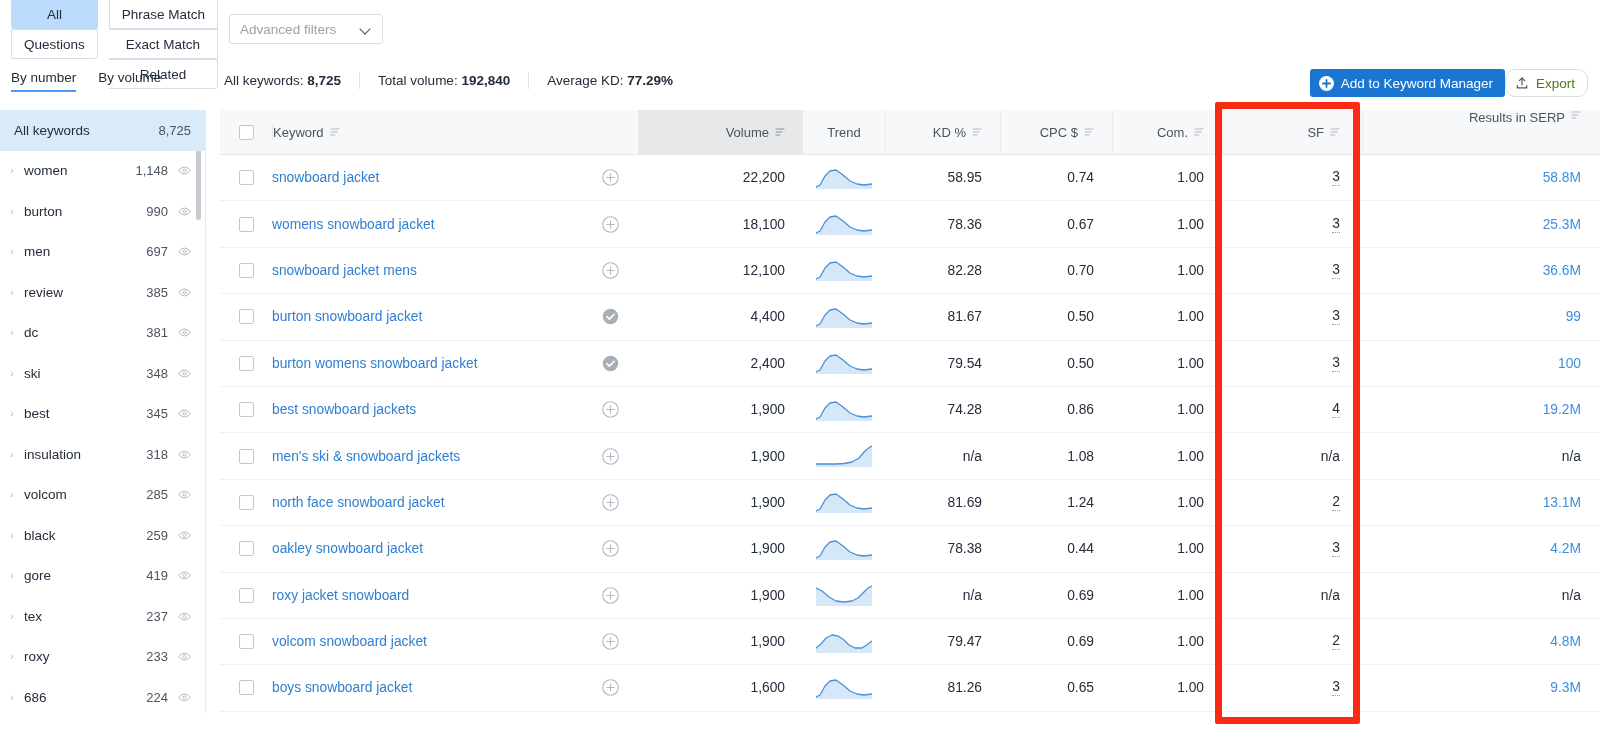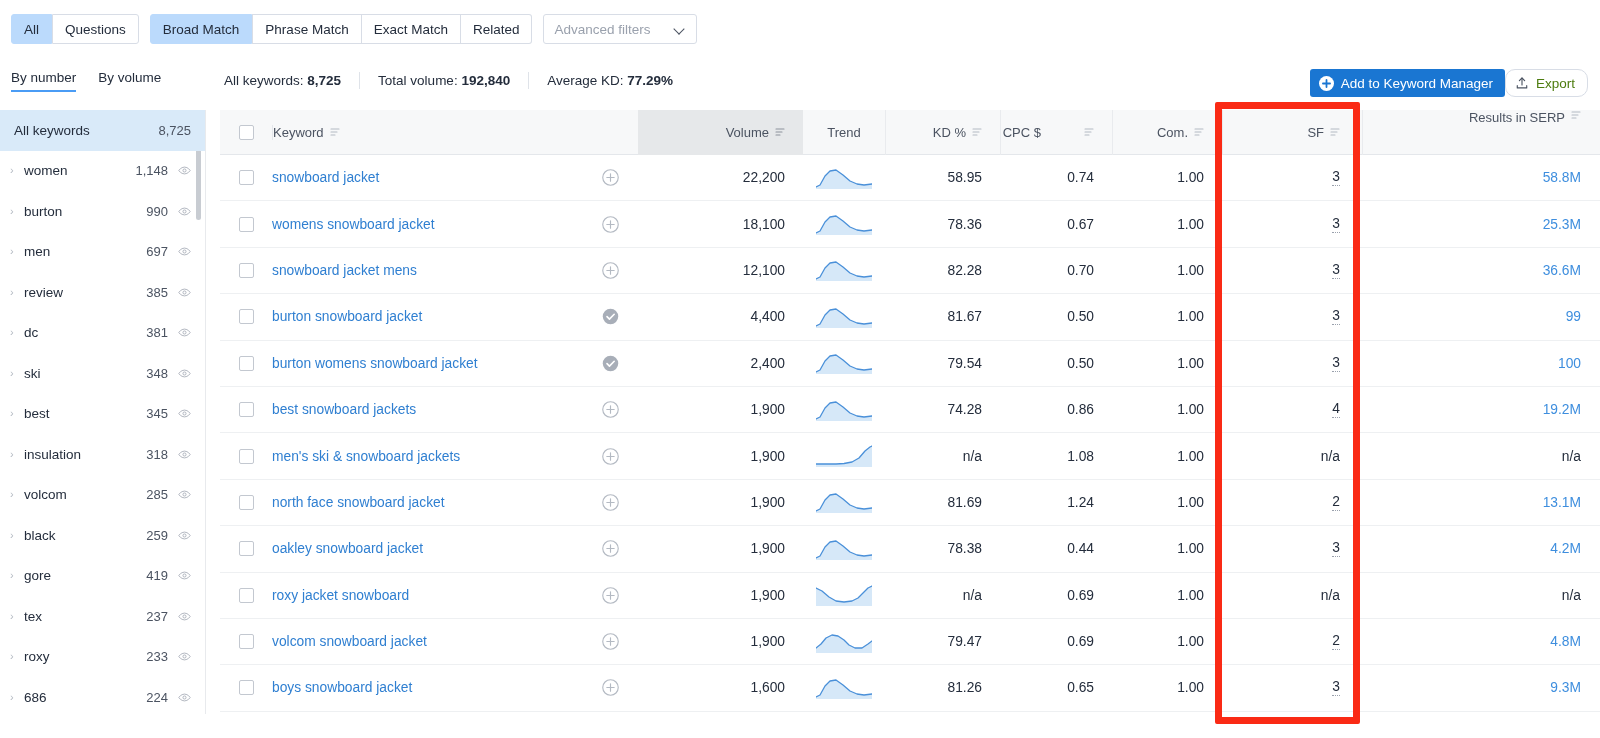--- a/index.html
+++ b/index.html
@@ -10,21 +10,21 @@
     color: #242d3c;
     overflow: hidden;
   }
   #app { position: relative; width: 1600px; height: 738px; }
 
   
   .filterbar {
     position: absolute; top: 0; left: 0; width: 1600px; height: 58px;
     display: flex; align-items: center; padding-left: 11px; gap: 11px;
   }
-  .btn-group { display: flex; }
+  .btn-group { display: flex; flex-direction: column; }
   .seg {
     height: 30px; padding: 0 12px;
     display: flex; align-items: center; justify-content: center;
     font-size: 13.5px; color: #242d3c;
     background: #ffffff; border: 1px solid #d8dde6;
     cursor: pointer; white-space: nowrap;
   }
   .seg + .seg { border-left: none; }
   .btn-group .seg:first-child { border-radius: 3px 0 0 3px; }
   .btn-group .seg:last-child  { border-radius: 0 3px 3px 0; }
@@ -123,21 +123,21 @@
   .thead .c-kd, .thead .c-cpc, .thead .c-com, .thead .c-sf, .thead .c-res {
     border-left: 1px solid #e9ebee; height: 45px;
   }
 
   .c-chk  { width: 52px;  display: flex; align-items: center; justify-content: center; flex: none; }
   .c-kw   { width: 310px; flex: none; display: flex; align-items: center; }
   .c-add  { width: 56px;  display: flex; align-items: center; justify-content: center; flex: none; }
   .c-vol  { width: 165px; padding-right: 18px; display: flex; align-items: center; justify-content: flex-end; flex: none; }
   .c-trend{ width: 82px;  display: flex; align-items: center; justify-content: center; flex: none; }
   .c-kd   { width: 115px; padding-right: 18px; display: flex; align-items: center; justify-content: flex-end; flex: none; }
-  .c-cpc  { width: 112px; padding-right: 18px; display: flex; align-items: center; justify-content: flex-end; flex: none; gap: 37px; }
+  .c-cpc  { width: 112px; padding-right: 18px; display: flex; align-items: center; justify-content: flex-end; flex: none; }
   .c-com  { width: 110px; padding-right: 18px; display: flex; align-items: center; justify-content: flex-end; flex: none; }
   .c-sf   { width: 140px; padding-right: 22px; display: flex; align-items: center; justify-content: flex-end; flex: none; }
   .c-res  { width: 238px; padding-right: 19px; display: flex; align-items: flex-start; justify-content: flex-end; flex: none; }
 
   .chkbox {
     width: 15px; height: 15px; border: 1px solid #c3c8d0;
     border-radius: 2px; background: #fff; cursor: pointer;
   }
   .sort-ico { margin-left: 6px; width: 10px; height: 10px; flex: none; }
 

